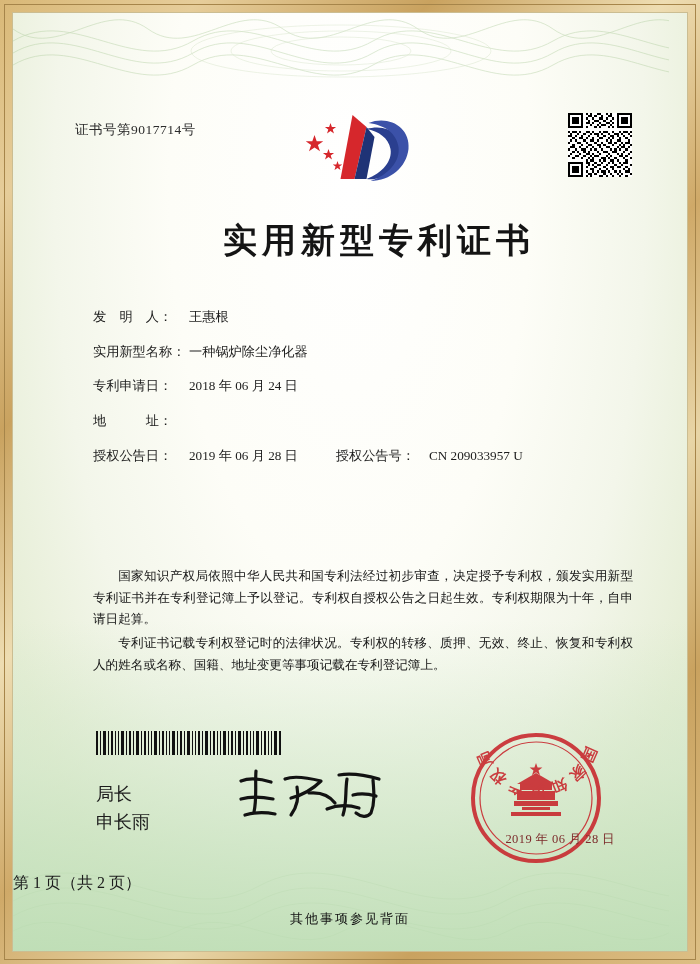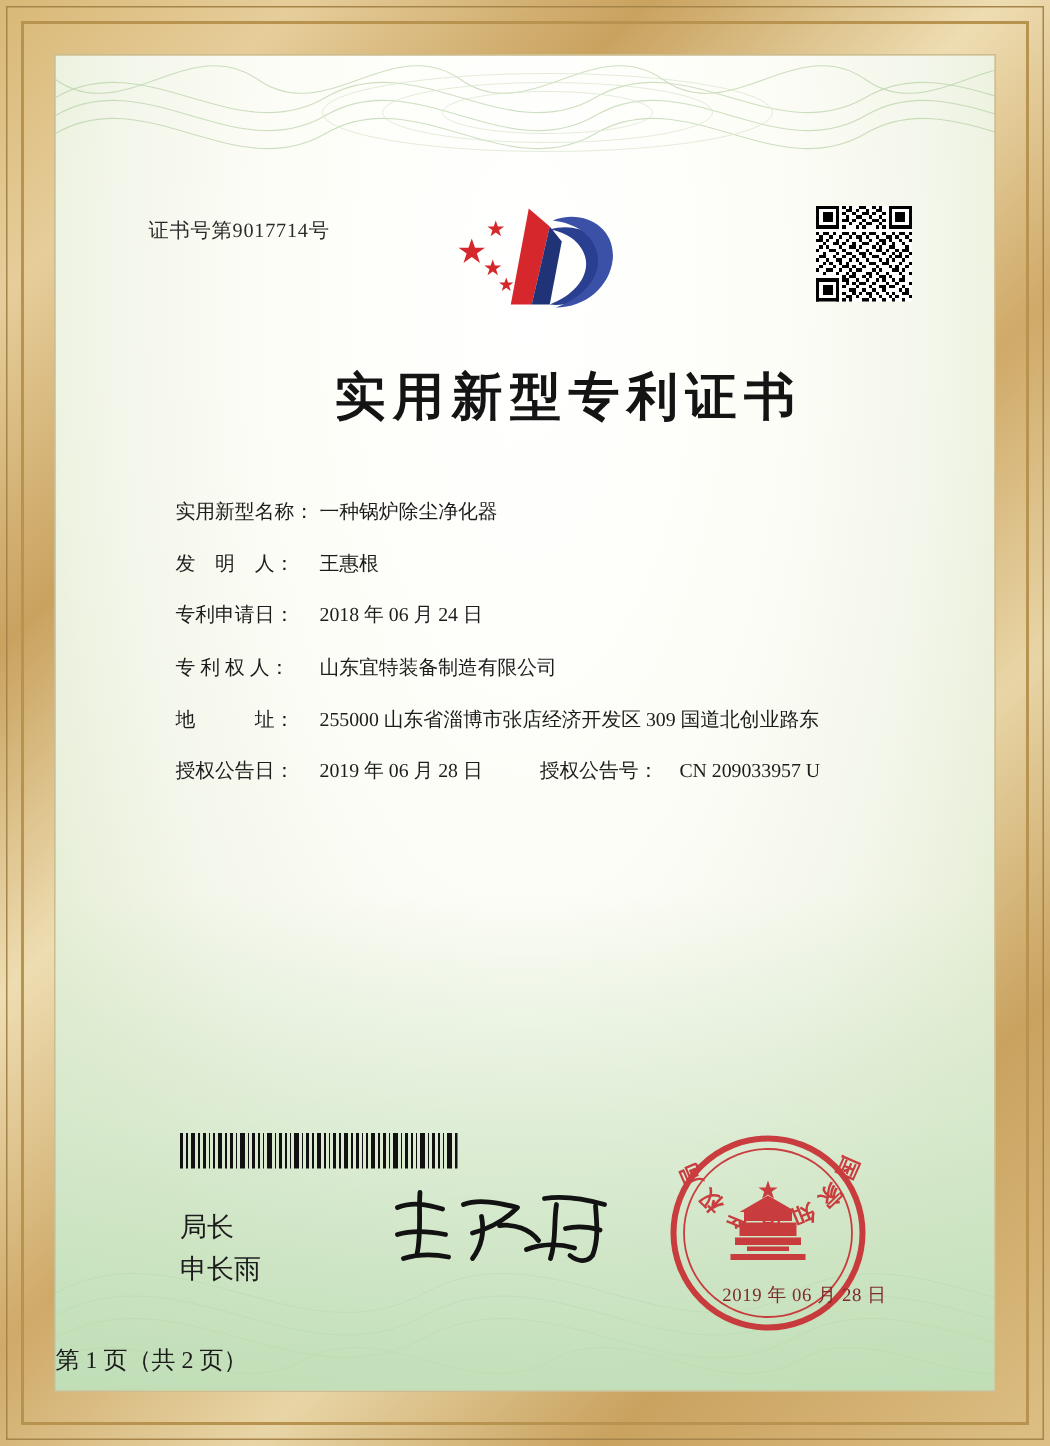--- a/index.html
+++ b/index.html
@@ -16,21 +16,21 @@
 
   
   .certificate {
     position: relative;
     width: 700px;
     height: 964px;
     box-sizing: border-box;
     background: linear-gradient(135deg, #d9b877 0%, #e6cd9a 12%, #c9a25f 26%,
                                 #eeddb2 40%, #cfa968 54%, #e8d5a6 68%,
                                 #c9a25f 82%, #ddbf85 100%);
-    padding: 36px;
+    padding: 12px;
   }
   .frame-inner-gold {
     position: absolute;
     left: 14px; top: 14px; right: 14px; bottom: 14px;
     border: 2px solid #b8934f;
     box-sizing: border-box;
     pointer-events: none;
   }
   .frame-outer-gold {
     position: absolute;
@@ -517,48 +517,45 @@
             <rect x="20" y="28" width="1" height="1"></rect>
             <rect x="23" y="28" width="1" height="1"></rect>
             <rect x="26" y="28" width="1" height="1"></rect>
         </g>
       </svg>
 
       <div class="title">实用新型专利证书</div>
 
       <div class="fields">
         <div class="field-row">
+          <span class="field-label">发　明　人：</span>
+          <span class="field-value">王惠根</span>
+        </div>
+        <div class="field-row">
           <span class="field-label">实用新型名称：</span>
           <span class="field-value">一种锅炉除尘净化器</span>
-        </div>
-        <div class="field-row">
-          <span class="field-label">发　明　人：</span>
-          <span class="field-value">王惠根</span>
         </div>
         <div class="field-row">
           <span class="field-label">专利申请日：</span>
           <span class="field-value">2018 年 06 月 24 日</span>
         </div>
         <div class="field-row">
-          <span class="field-label">专 利 权 人：</span>
-          <span class="field-value">山东宜特装备制造有限公司</span>
-        </div>
-        <div class="field-row">
           <span class="field-label">地　　　址：</span>
-          <span class="field-value">255000  山东省淄博市张店经济开发区 309 国道北创业路东</span>
         </div>
         <div class="field-row split">
           <span class="field-label">授权公告日：</span>
           <span class="field-value">2019 年 06 月 28 日</span>
           <span class="field-label-2">授权公告号：</span>
           <span class="field-value-2">CN 209033957 U</span>
         </div>
       </div>
 
       <div class="paragraphs">
+        <p>国家知识产权局依照中华人民共和国专利法经过初步审查，决定授予专利权，颁发实用新型专利证书并在专利登记簿上予以登记。专利权自授权公告之日起生效。专利权期限为十年，自申请日起算。</p>
+        <p>专利证书记载专利权登记时的法律状况。专利权的转移、质押、无效、终止、恢复和专利权人的姓名或名称、国籍、地址变更等事项记载在专利登记簿上。</p>
       </div>
 
       <svg class="barcode" viewBox="0 0 185 24" shape-rendering="crispEdges">
         <g fill="#111111">
           <rect x="0" y="0" width="2" height="24"></rect>
             <rect x="4" y="0" width="1" height="24"></rect>
           <rect x="7" y="0" width="3" height="24"></rect>
             <rect x="12" y="0" width="1" height="24"></rect>
           <rect x="15" y="0" width="2" height="24"></rect>
             <rect x="19" y="0" width="1" height="24"></rect>

